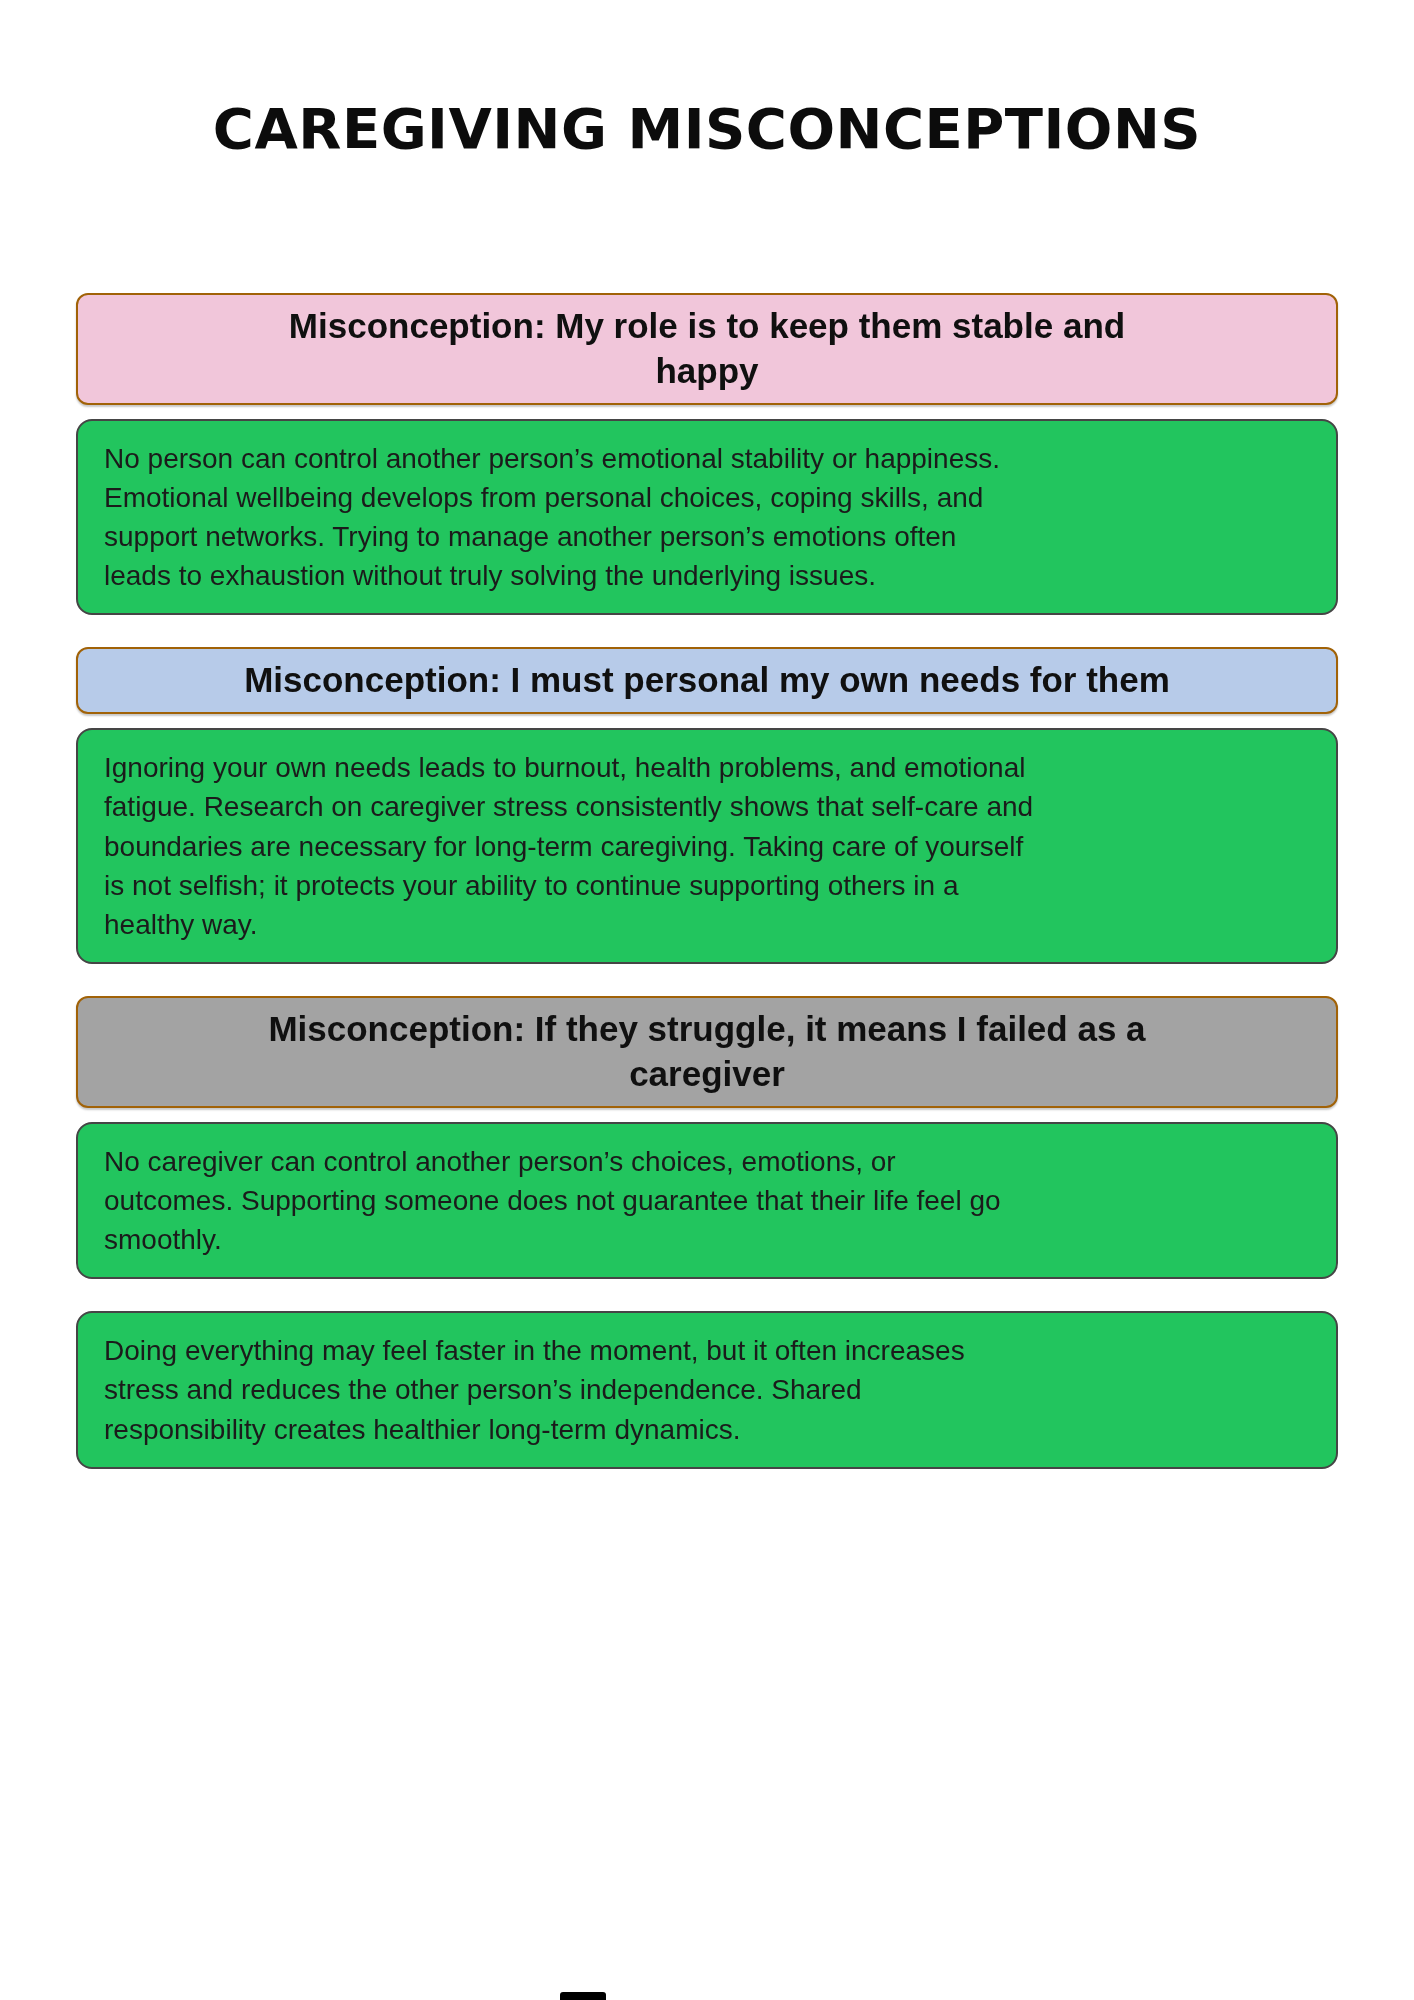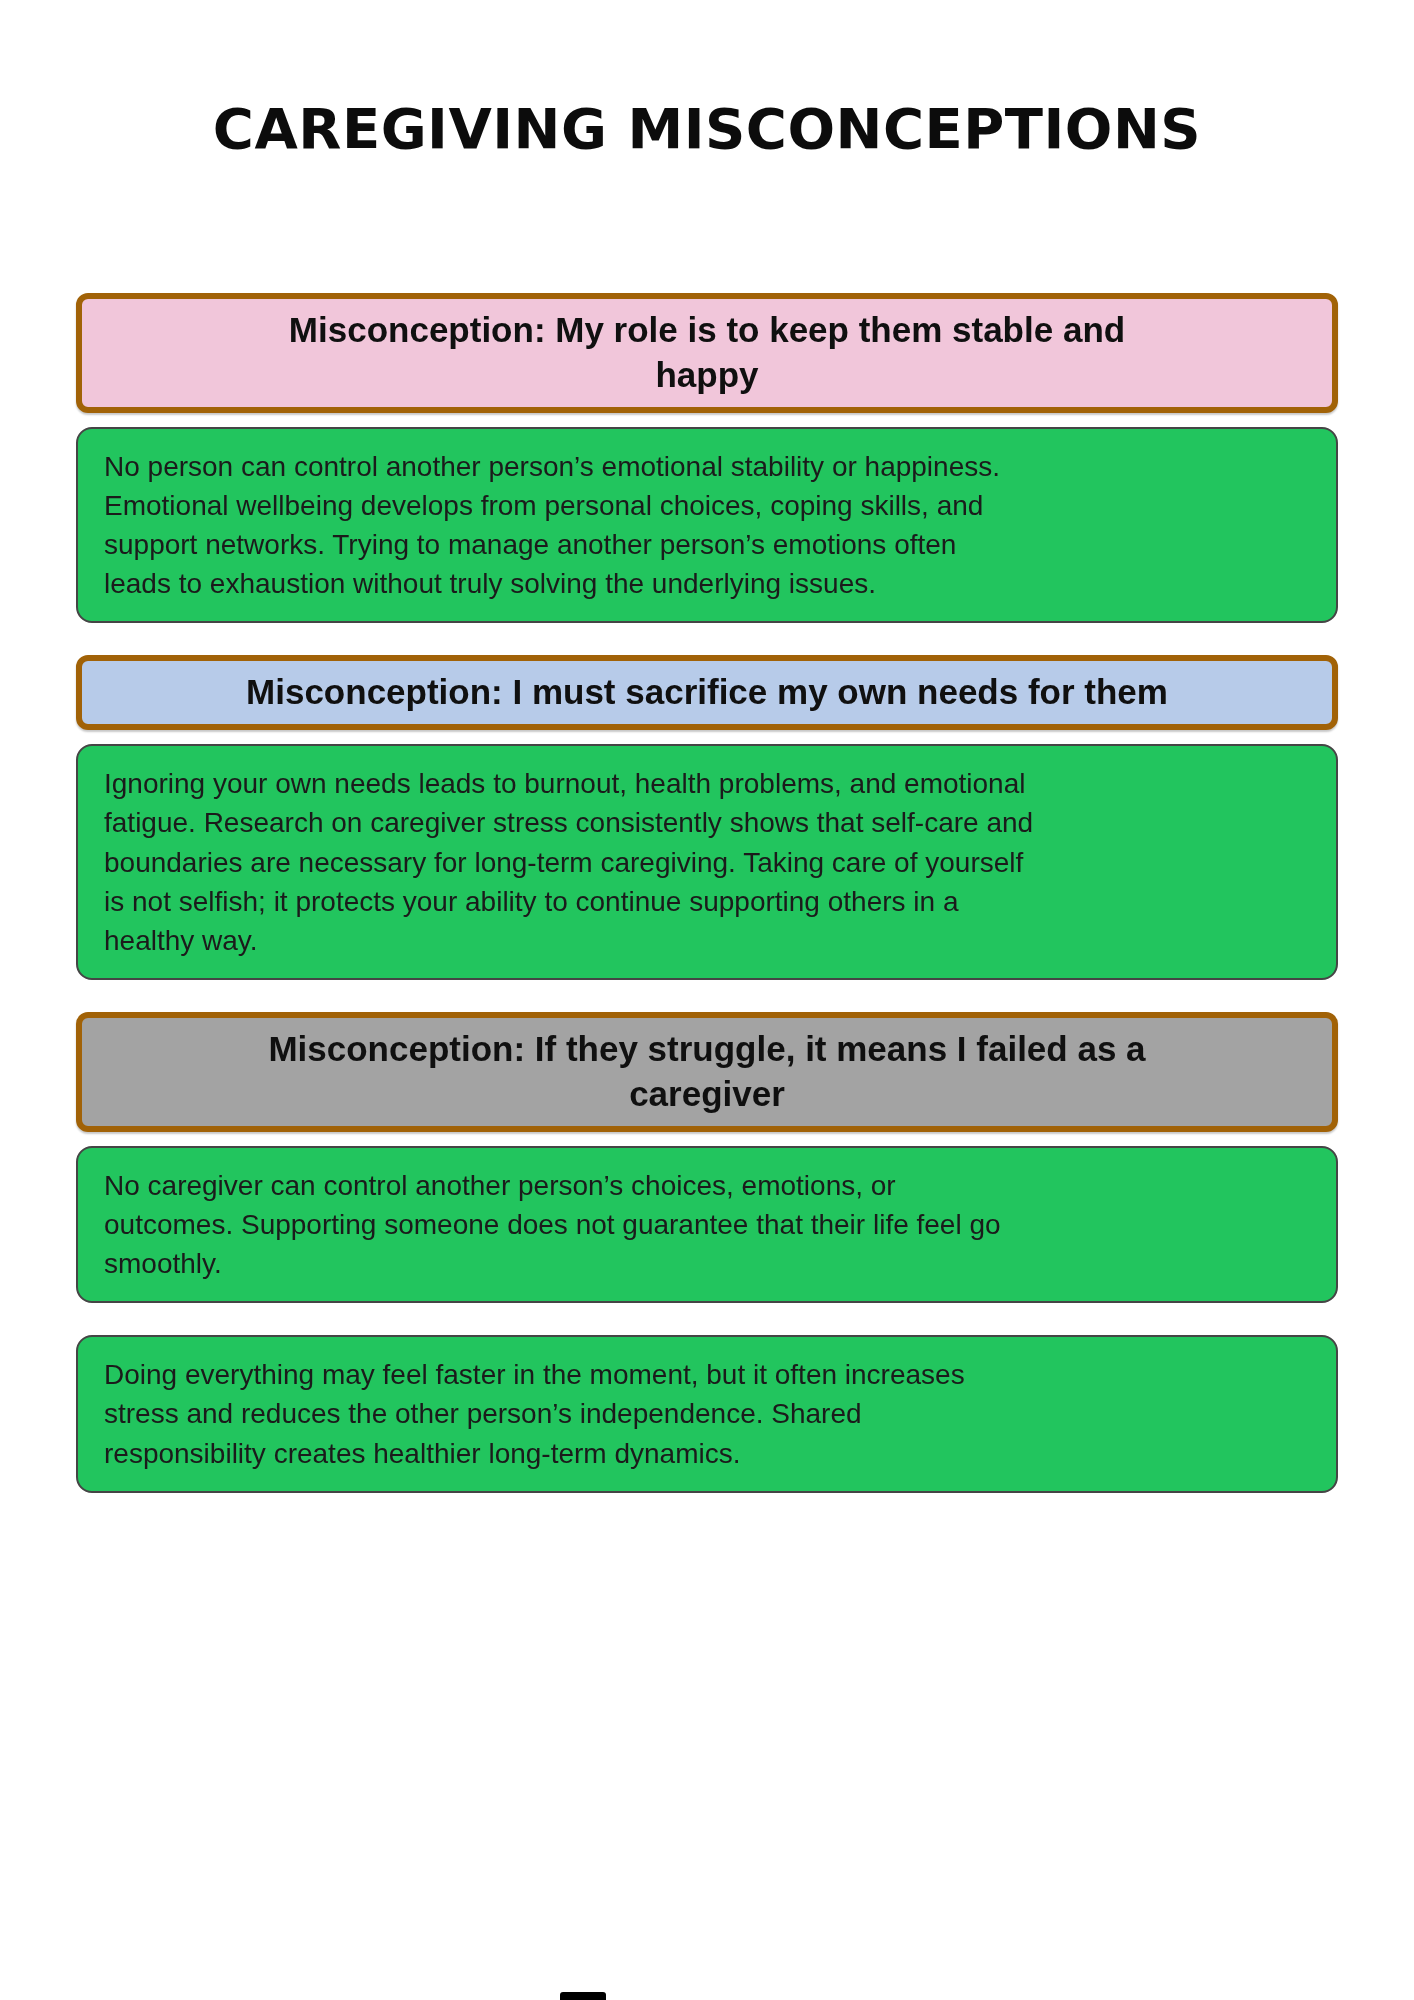--- a/index.html
+++ b/index.html
@@ -34,21 +34,21 @@
     white-space: nowrap;
   }
   .card {
     margin-top: 32px;
   }
   .card.first {
     margin-top: 132px;
   }
   .header-box {
     box-sizing: border-box;
-    border: 6px solid #a16207;
+    border: 2px solid #a16207;
     border-radius: 12px;
     padding: 9px 22px;
     text-align: center;
     font-weight: bold;
     font-size: 35px;
     line-height: 1.28;
     color: #101010;
     white-space: pre-line;
     box-shadow: 0 2px 2px rgba(0,0,0,0.22);
   }
@@ -84,21 +84,21 @@
   <section class="card first">
     <div class="header-box" style="background-color: rgb(241, 198, 218);">Misconception: My role is to keep them stable and
 happy</div>
     <div class="body-box">No person can control another person’s emotional stability or happiness.
 Emotional wellbeing develops from personal choices, coping skills, and
 support networks. Trying to manage another person’s emotions often
 leads to exhaustion without truly solving the underlying issues.</div>
   </section>
 
   <section class="card">
-    <div class="header-box" style="background-color: rgb(183, 203, 233);">Misconception: I must sacrifice my own needs for them</div>
+    <div class="header-box" style="background-color: rgb(183, 203, 233);">Misconception: I must personal my own needs for them</div>
     <div class="body-box">Ignoring your own needs leads to burnout, health problems, and emotional
 fatigue. Research on caregiver stress consistently shows that self-care and
 boundaries are necessary for long-term caregiving. Taking care of yourself
 is not selfish; it protects your ability to continue supporting others in a
 healthy way.</div>
   </section>
 
   <section class="card">
     <div class="header-box" style="background-color: #a3a3a3;">Misconception: If they struggle, it means I failed as a
 caregiver</div>

